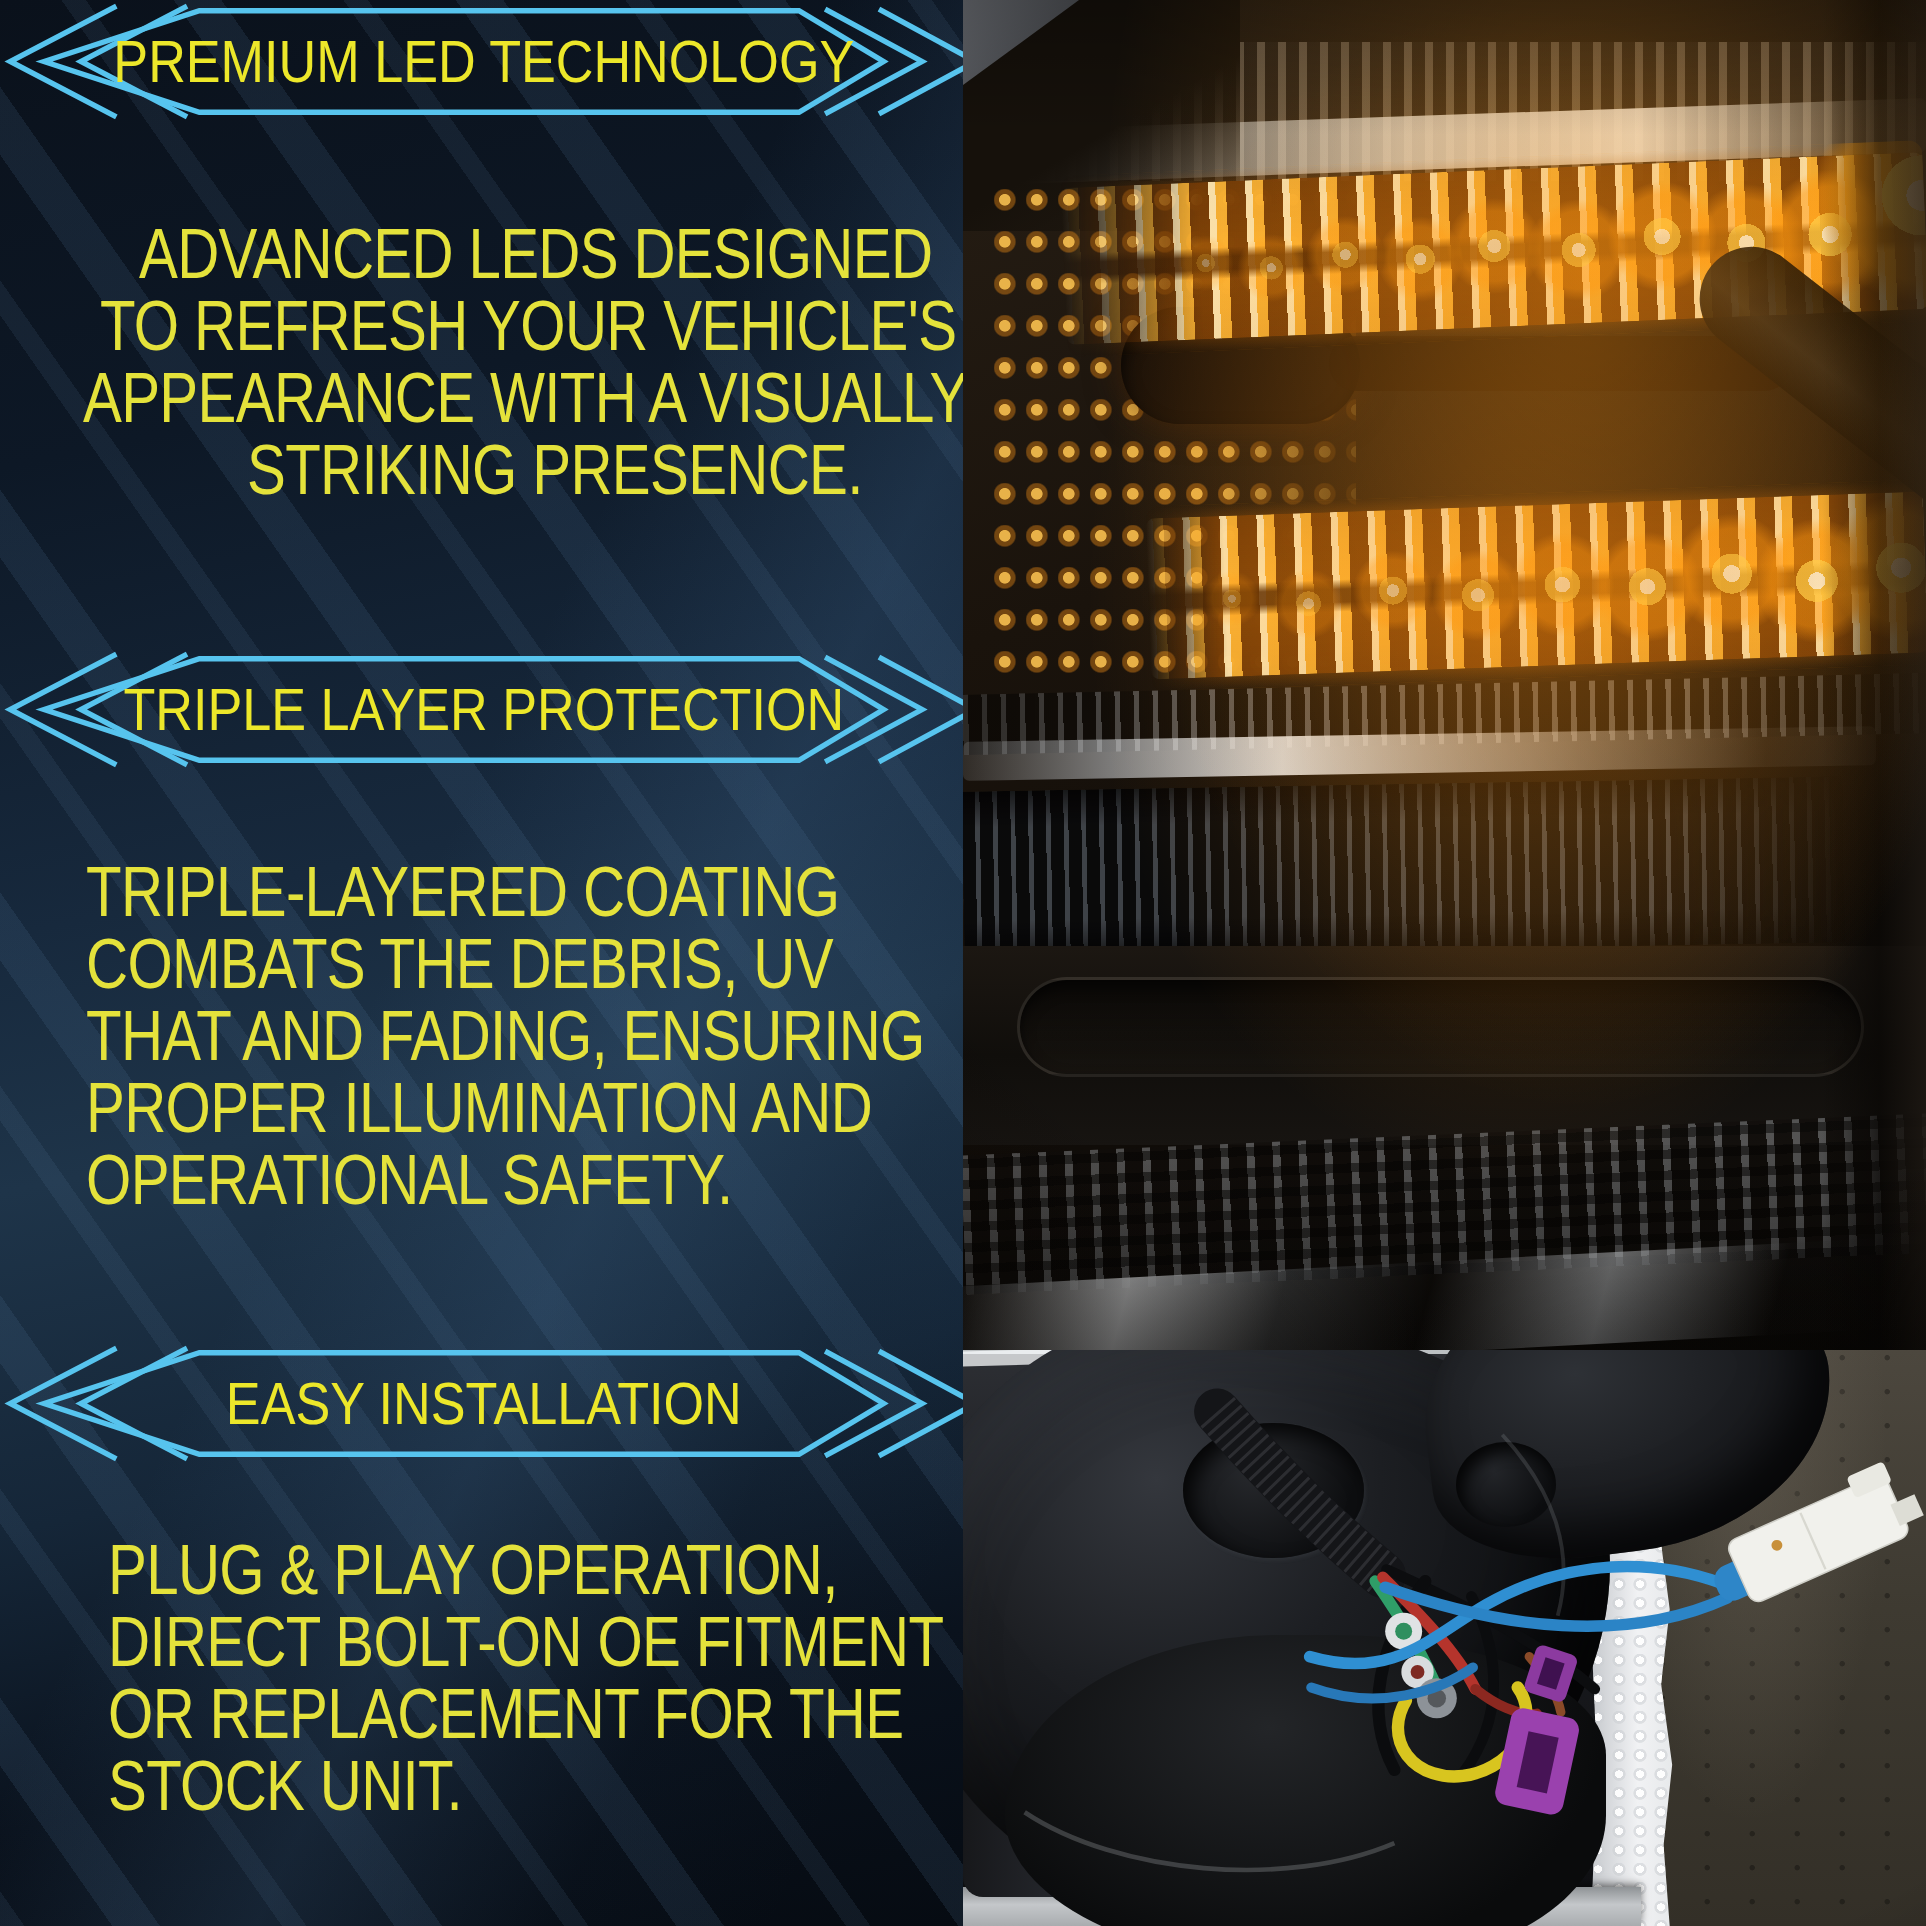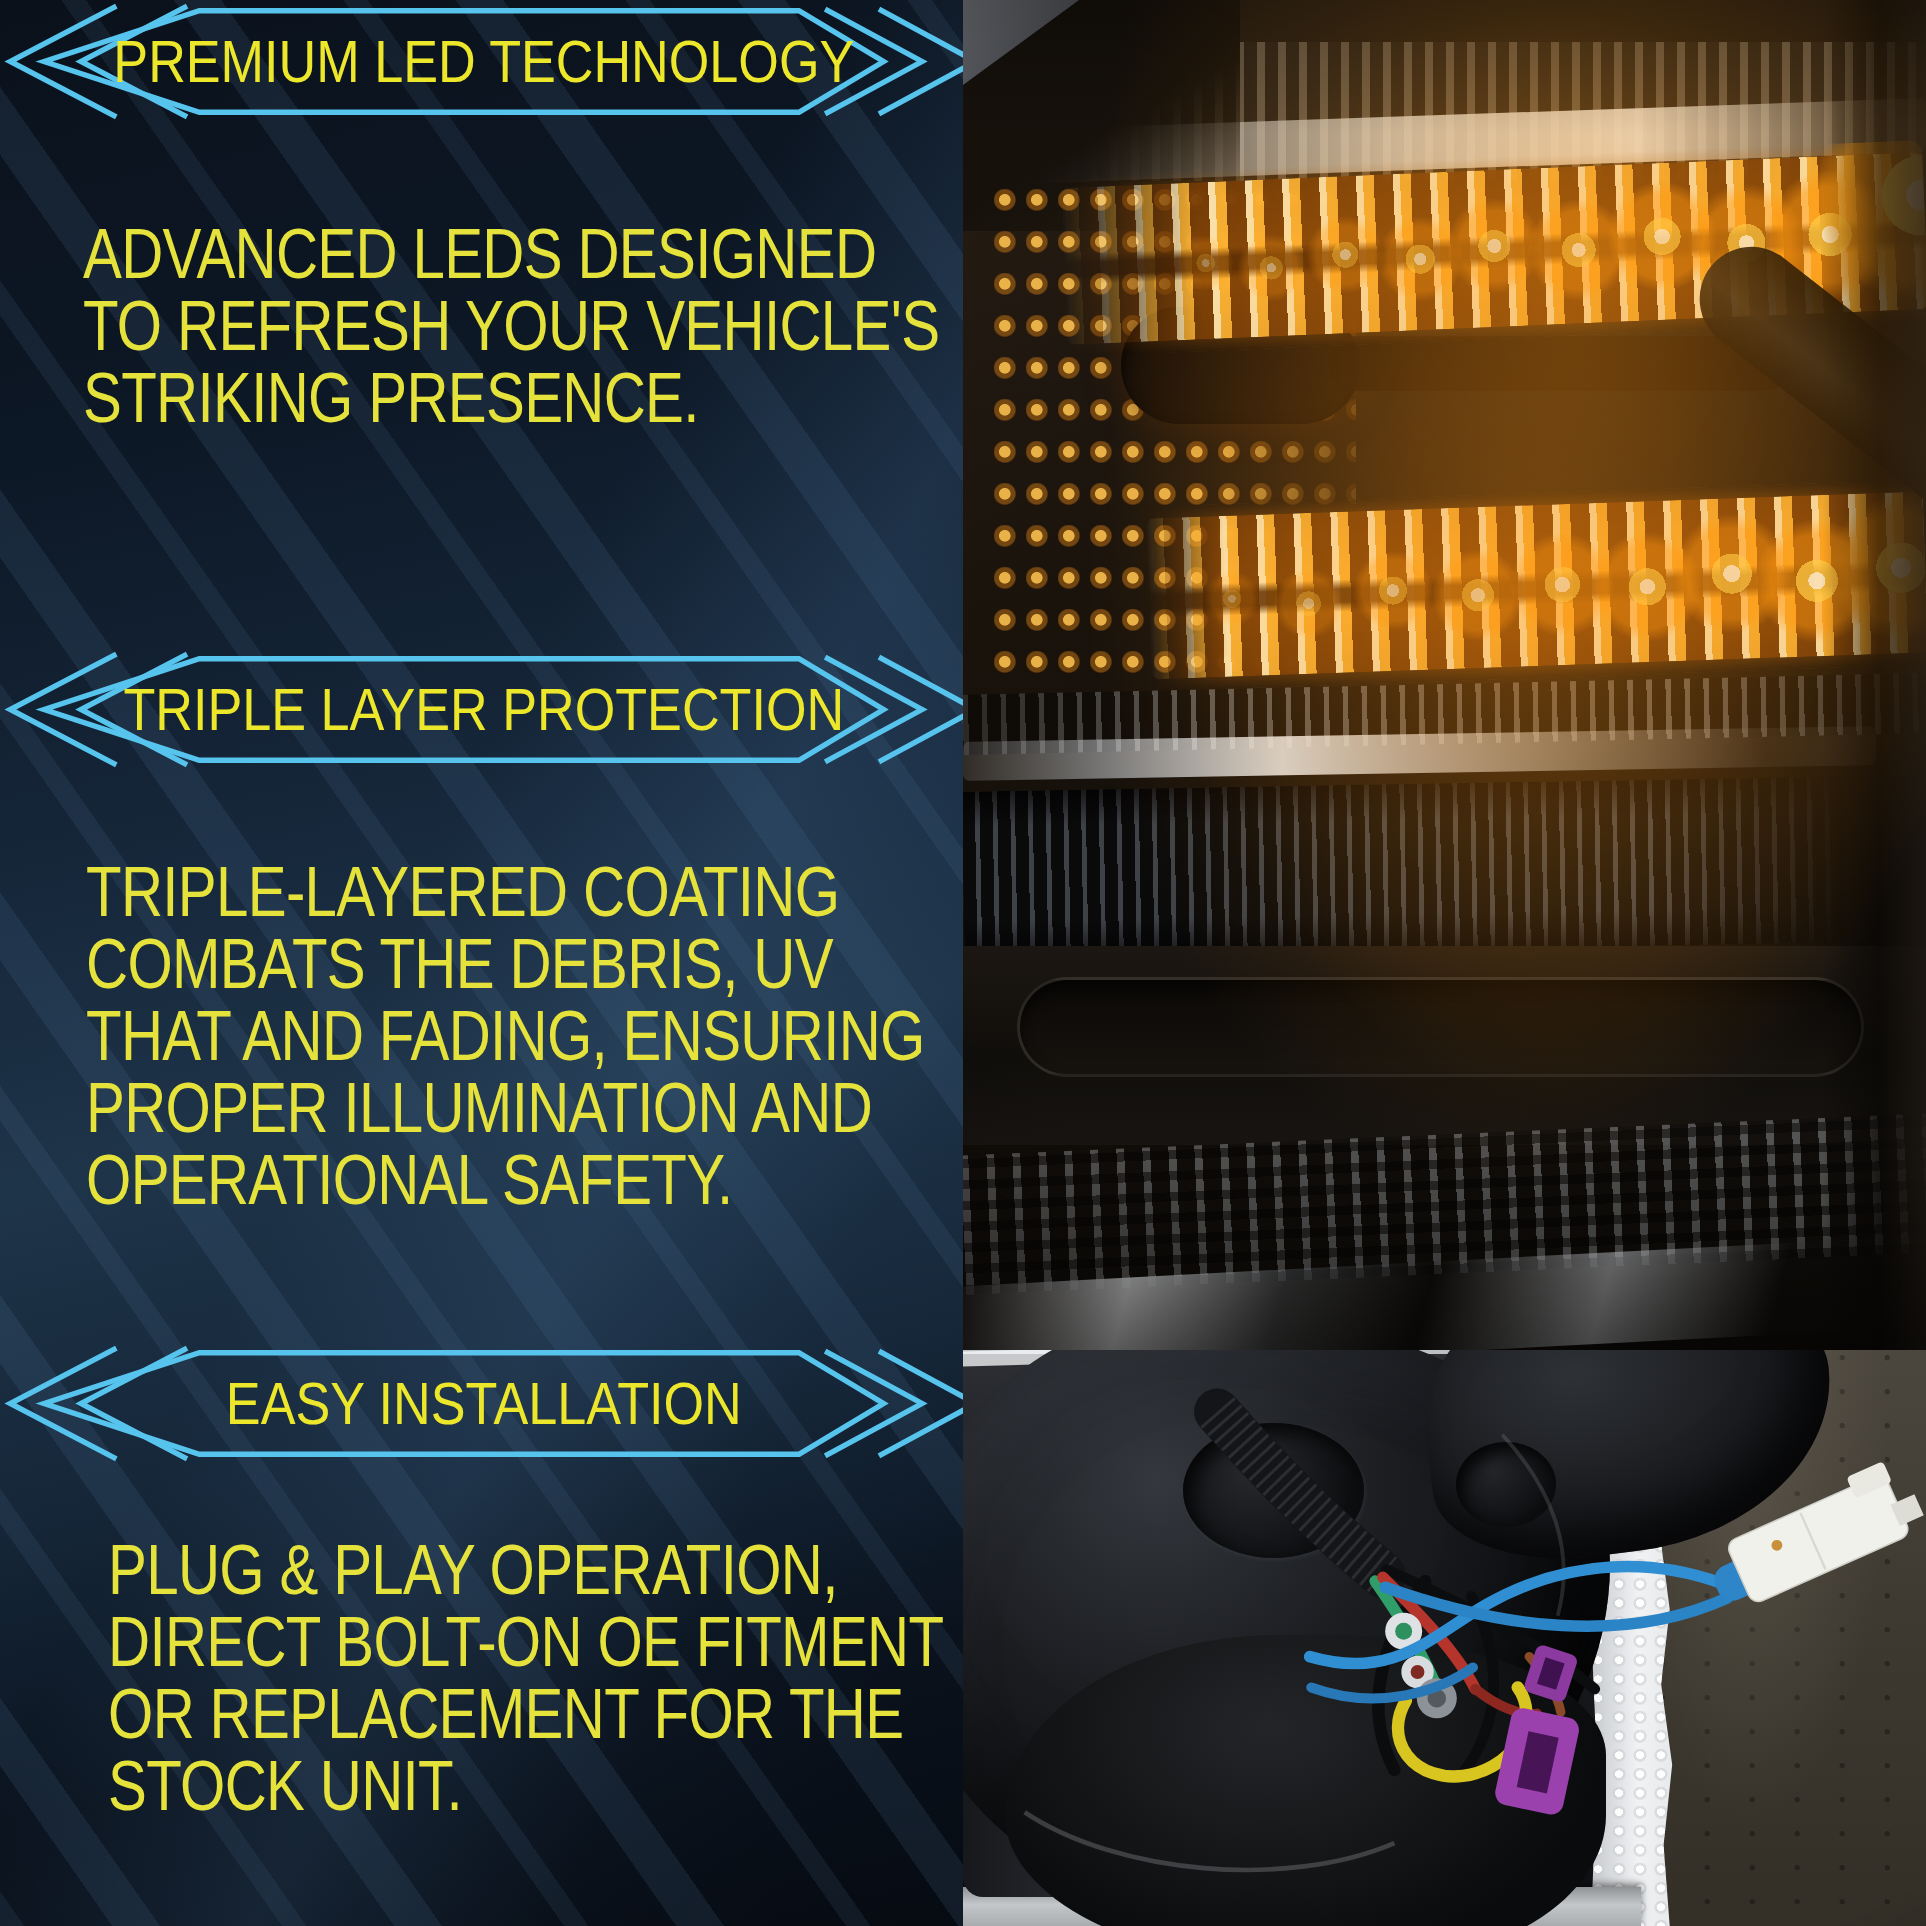--- a/index.html
+++ b/index.html
@@ -15,21 +15,21 @@
   
   .banner{position:absolute;left:0;width:963px;height:123px;}
   .banner path{fill:none;stroke:#57c4ee;stroke-width:7;stroke-linejoin:miter;}
   .banner text{fill:#ece72a;font-size:78px;font-family:"Liberation Sans","DejaVu Sans",sans-serif;
                text-anchor:middle;letter-spacing:0px;}
   .banner-1{top:0;} .banner-2{top:648px;} .banner-3{top:1342px;}
   
   .body-text{position:absolute;color:#e4e23b;font-size:71px;line-height:72px;letter-spacing:-0.8px;}
   .tline{height:72px;white-space:nowrap;}
   .cond{display:inline-block;transform:scaleX(.82);transform-origin:0 0;}
-  .p1{top:218px;left:83px;} .p2{top:818px;left:86px;margin-top:38px;} .p3{top:1534px;left:108px;}
+  .p1{top:218px;left:83px;text-align:center;} .p2{top:818px;left:86px;margin-top:38px;} .p3{top:1534px;left:108px;}
   
   .photo-top{position:absolute;left:963px;top:0;width:963px;height:1350px;overflow:hidden;
     background:linear-gradient(160deg,#281f15 0%,#1a130c 38%,#100c08 70%,#0c0a07 100%);}
   .pt-grille{position:absolute;top:42px;left:0;right:0;height:139px;opacity:.9;
     background:
       linear-gradient(90deg, rgba(10,8,6,.85) 0 12%, rgba(10,8,6,0) 30%),
       repeating-linear-gradient(90deg, rgba(165,148,126,.5) 0 7.7px, rgba(38,30,22,.75) 7.7px 21px),
       linear-gradient(180deg,#40362a,#221b13);}
   .pt-streak{position:absolute;top:114px;left:54px;right:0;height:54px;border-radius:6.2px;
     transform:skewY(-2deg);
@@ -179,20 +179,21 @@
       <path d="M242 8 L104 80 L242 152"></path>
       <path d="M56 80 L258 14 L1038 14 L1148 80 L1038 146 L258 146 Z"></path>
       <path d="M1072 12 L1198 80 L1072 148"></path>
       <path d="M1142 12 L1268 80 L1142 148"></path>
       <text transform="translate(628 107) scale(0.87 1)">PREMIUM LED TECHNOLOGY</text>
     </svg>
 
     <div class="body-text p1">
       <div class="tline"><span class="cond">ADVANCED LEDS DESIGNED</span></div>
       <div class="tline"><span class="cond">TO REFRESH YOUR VEHICLE'S</span></div>
+      <div class="tline"><span class="cond">APPEARANCE WITH A VISUALLY</span></div>
       <div class="tline"><span class="cond">STRIKING PRESENCE.</span></div>
     </div>
 
     <svg class="banner banner-2" viewBox="0 0 1250 160">
       <path d="M150 8 L12 80 L150 152"></path>
       <path d="M242 8 L104 80 L242 152"></path>
       <path d="M56 80 L258 14 L1038 14 L1148 80 L1038 146 L258 146 Z"></path>
       <path d="M1072 12 L1198 80 L1072 148"></path>
       <path d="M1142 12 L1268 80 L1142 148"></path>
       <text transform="translate(628 107) scale(0.87 1)">TRIPLE LAYER PROTECTION</text>

